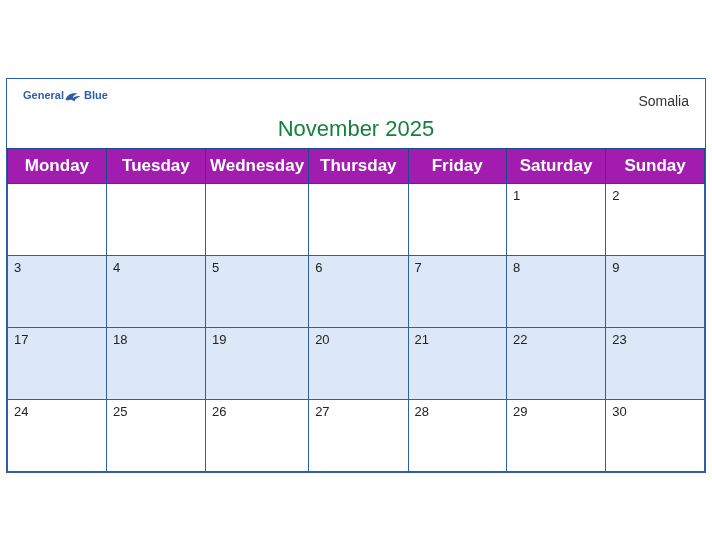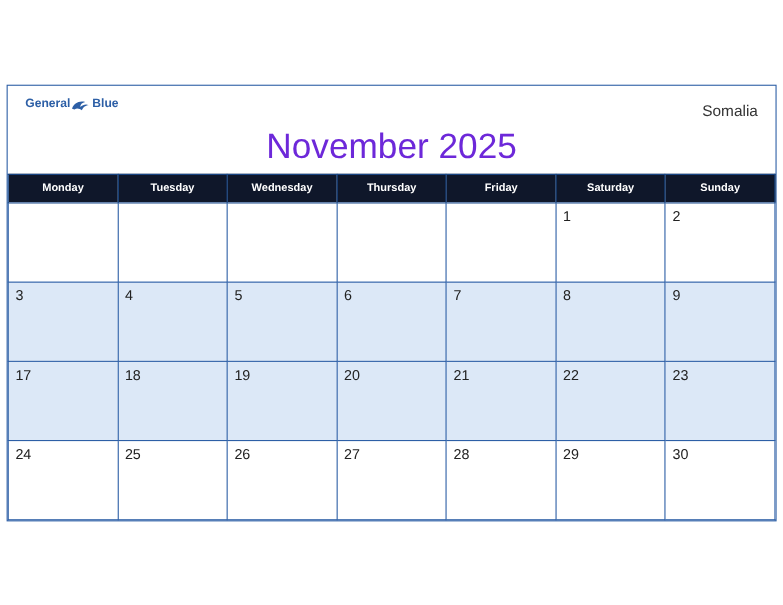--- a/index.html
+++ b/index.html
@@ -52,34 +52,34 @@
       height: 14px;
     }
     .country-label {
       position: absolute;
       right: 16px;
       top: 14px;
       font-size: 14px;
       color: #333;
     }
     .month-title {
-      font-size: 32px;
-      color: #6d28d9;
+      font-size: 22px;
+      color: #15803d;
       font-weight: normal;
       text-align: center;
       margin-top: 25px;
     }
     .calendar-grid {
       width: 100%;
       border-collapse: collapse;
     }
     .calendar-grid th {
-      background: #0f172a;
+      background: #a21caf;
       color: #fff;
-      font-size: 10px;
+      font-size: 17px;
       font-weight: bold;
       padding: 7px 4px;
       text-align: center;
       border: 1px solid #1a4a8c;
     }
     .calendar-grid td {
       border: 1px solid #2d5fa6;
       vertical-align: top;
       width: 100px;
       height: 72px;

